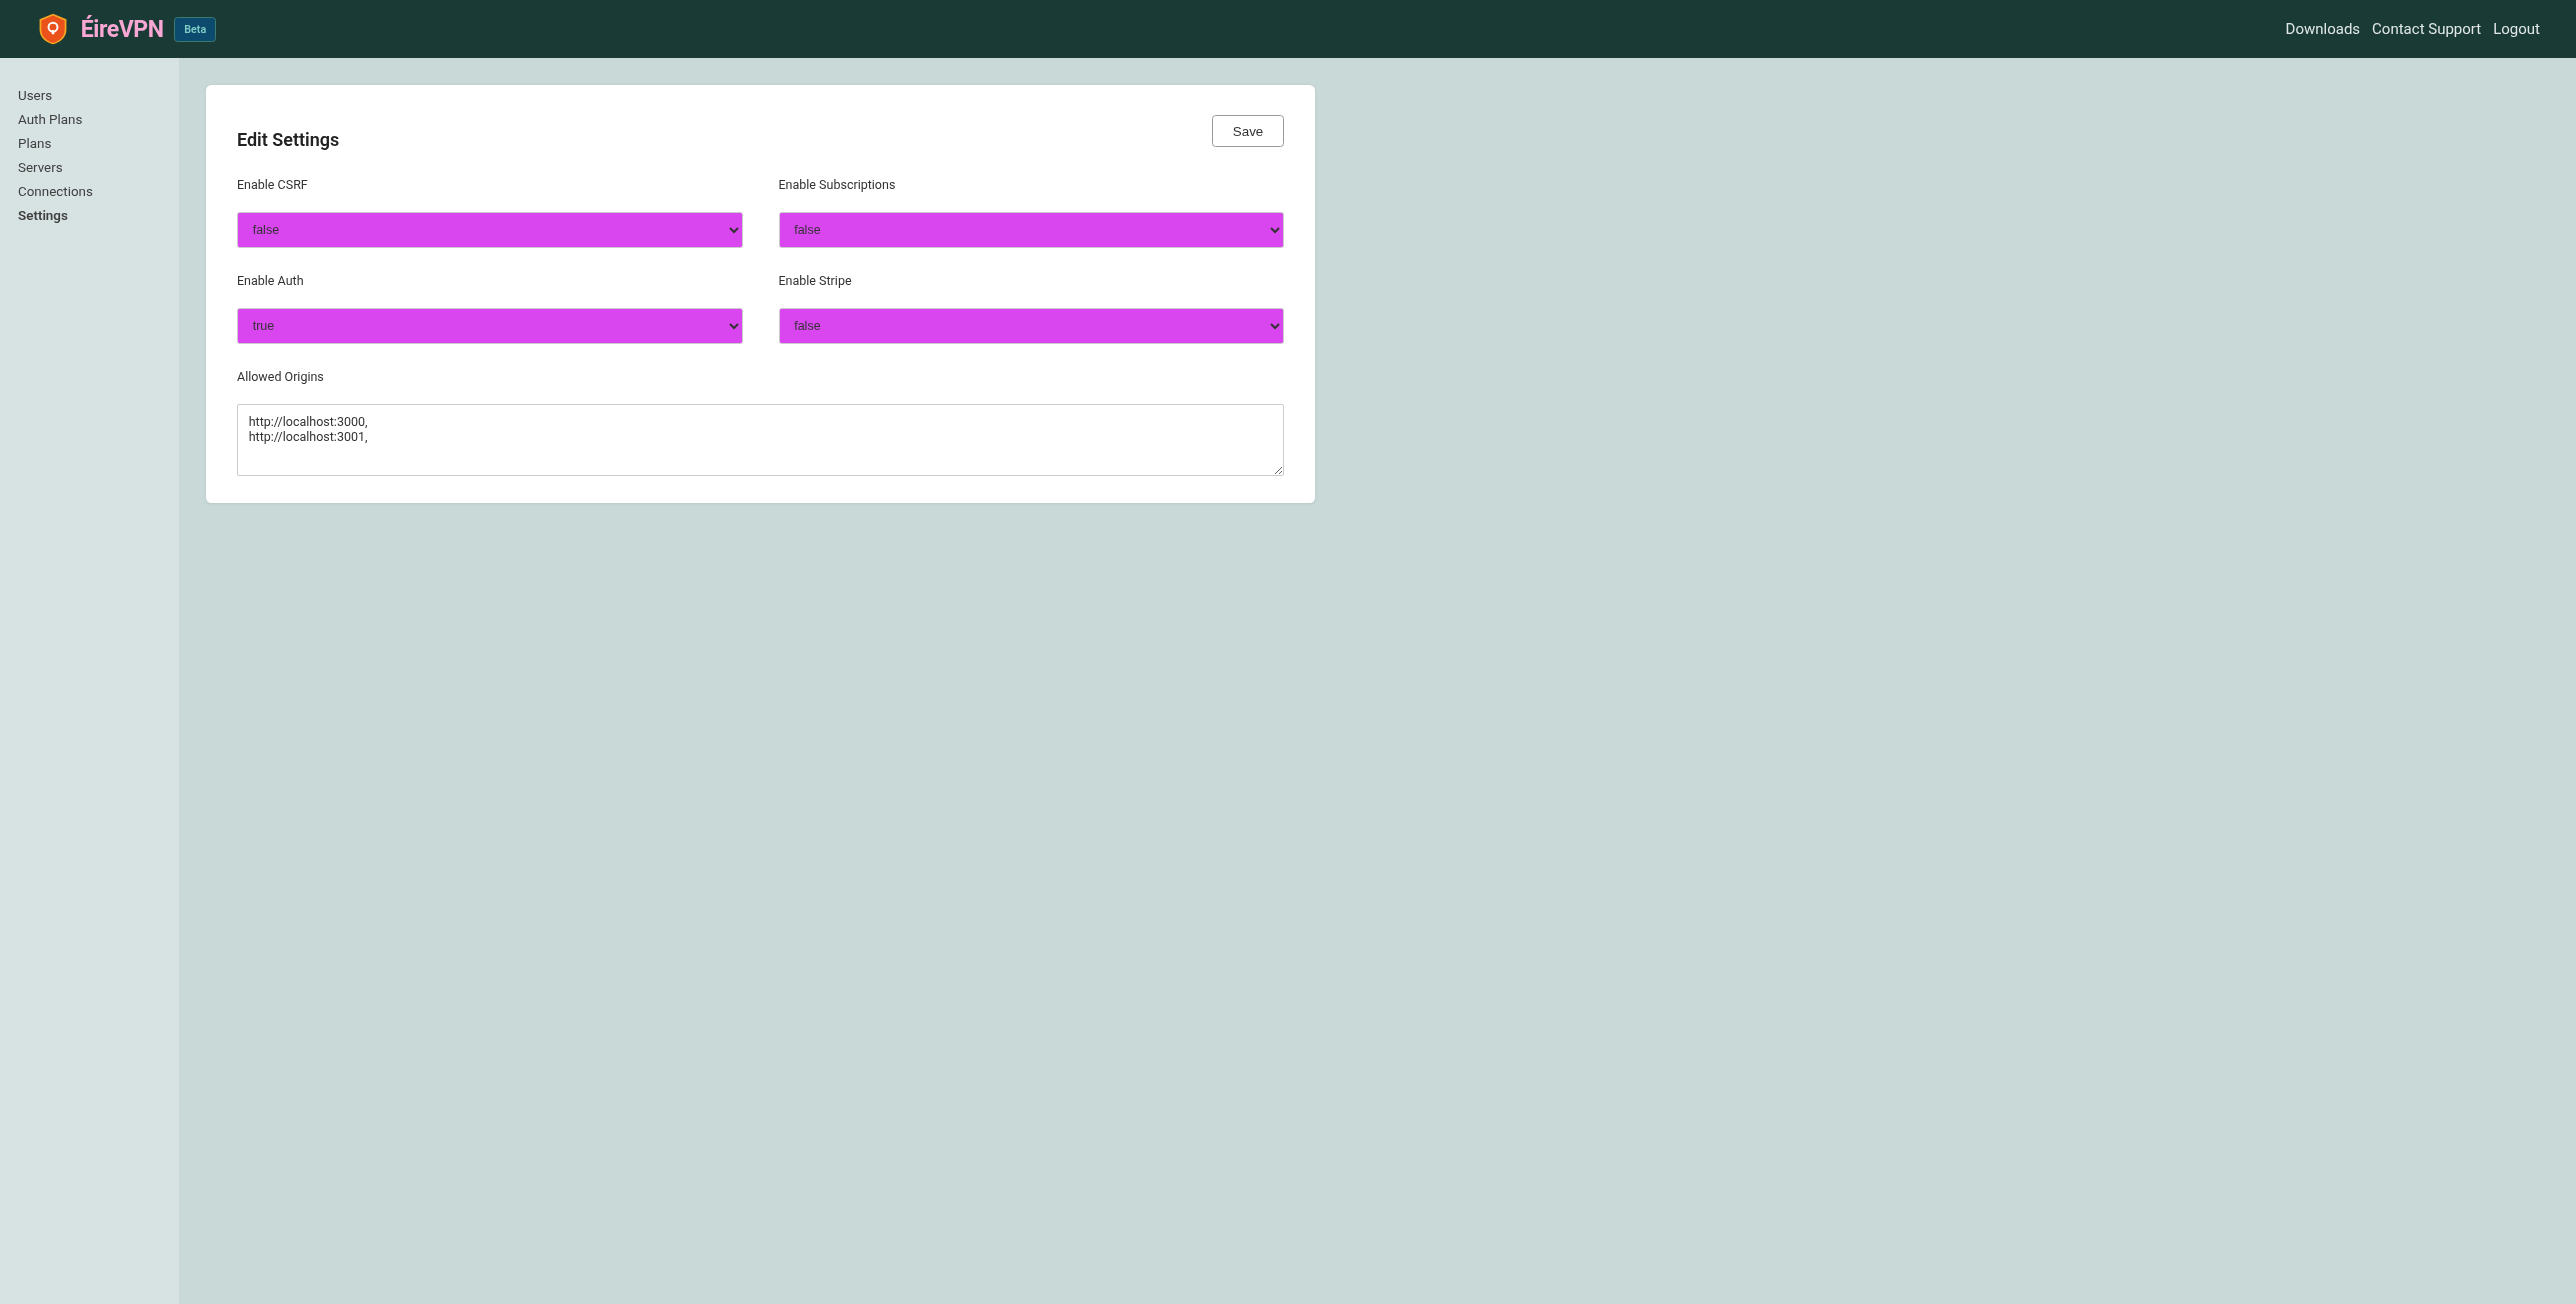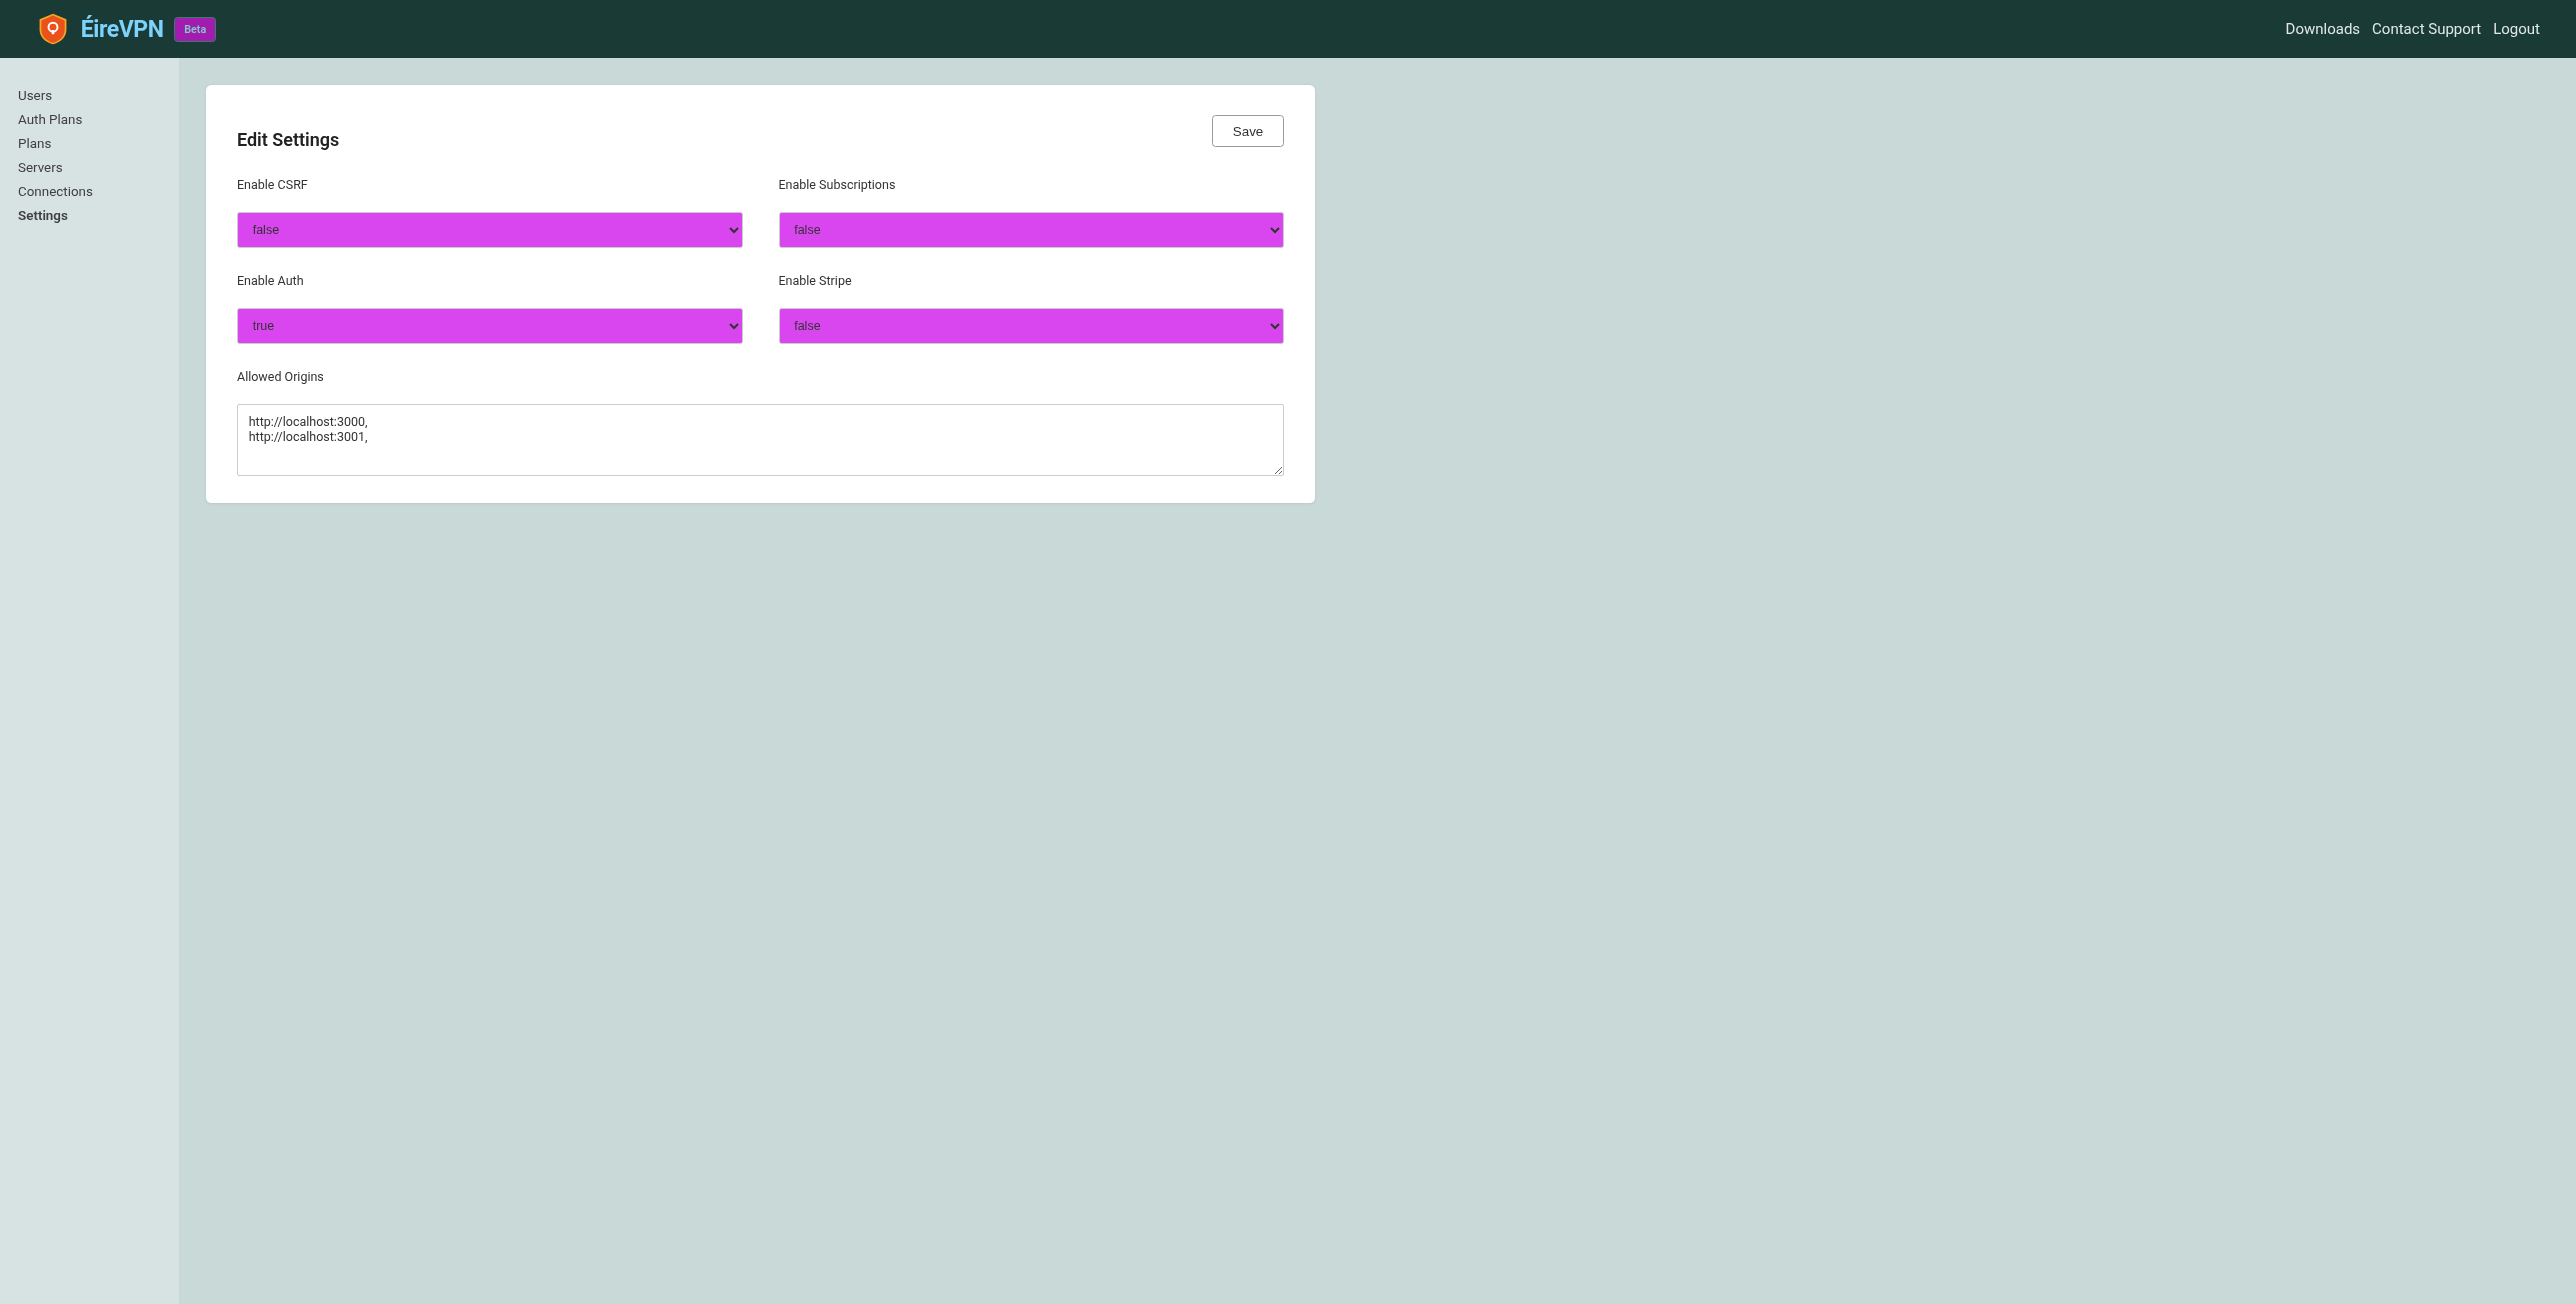--- a/index.html
+++ b/index.html
@@ -29,28 +29,28 @@
       align-items: center;
       gap: 10.7px;
     }
 
     .logo-icon {
       width: 34px;
       height: 34px;
     }
 
     .brand-name {
-      color: #7dd3fc;
+      color: #f9a8d4;
       font-size: 23px;
       font-weight: 700;
       letter-spacing: -0.4px;
     }
 
     .beta-badge {
-      background-color: #a21caf;
+      background-color: #0c4a6e;
       color: #7ecdc4;
       font-size: 10.7px;
       font-weight: 600;
       padding: 5px 9px;
       border-radius: 3.6px;
       border: 0.9px solid #3d7a6e;
     }
 
     .header-right {
       display: flex;

